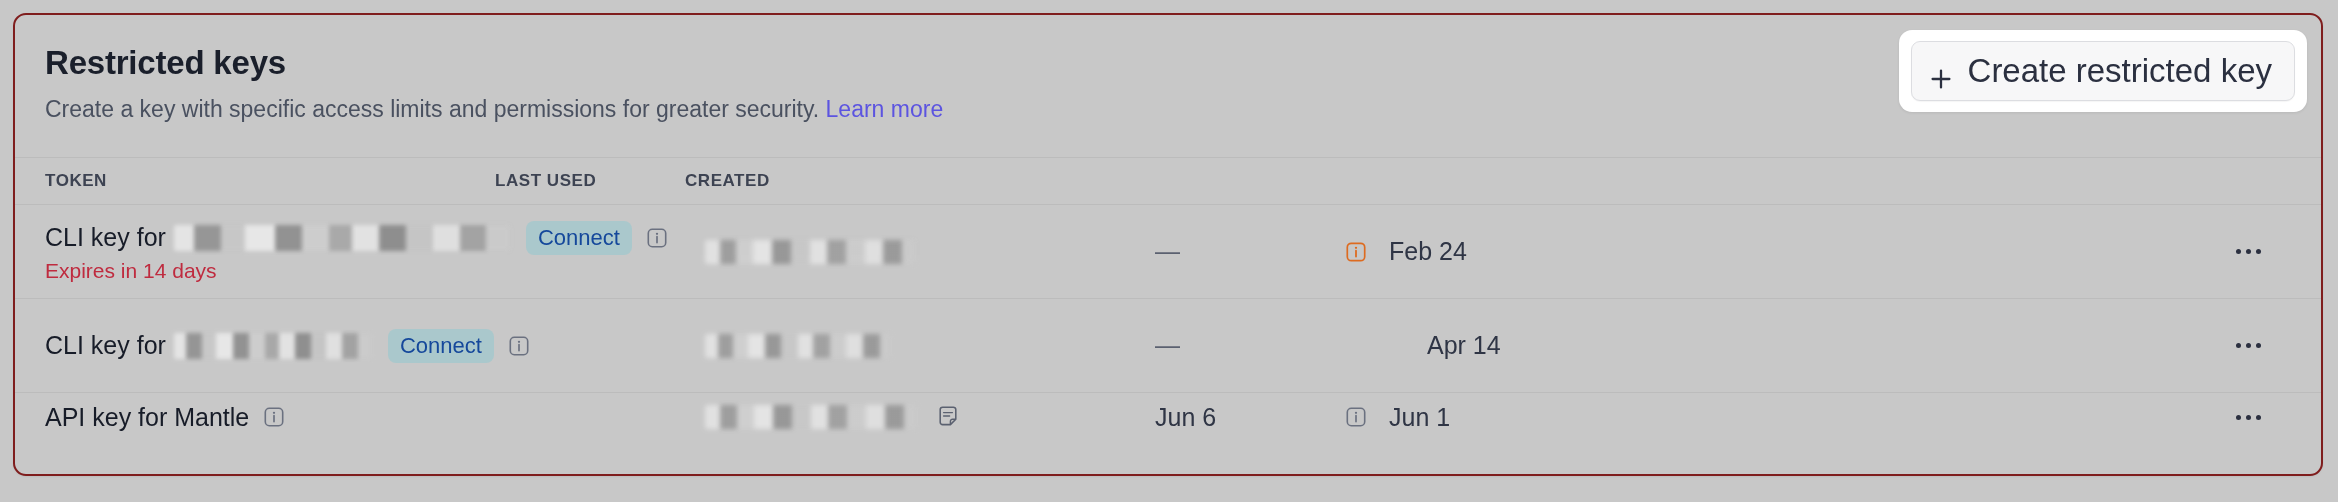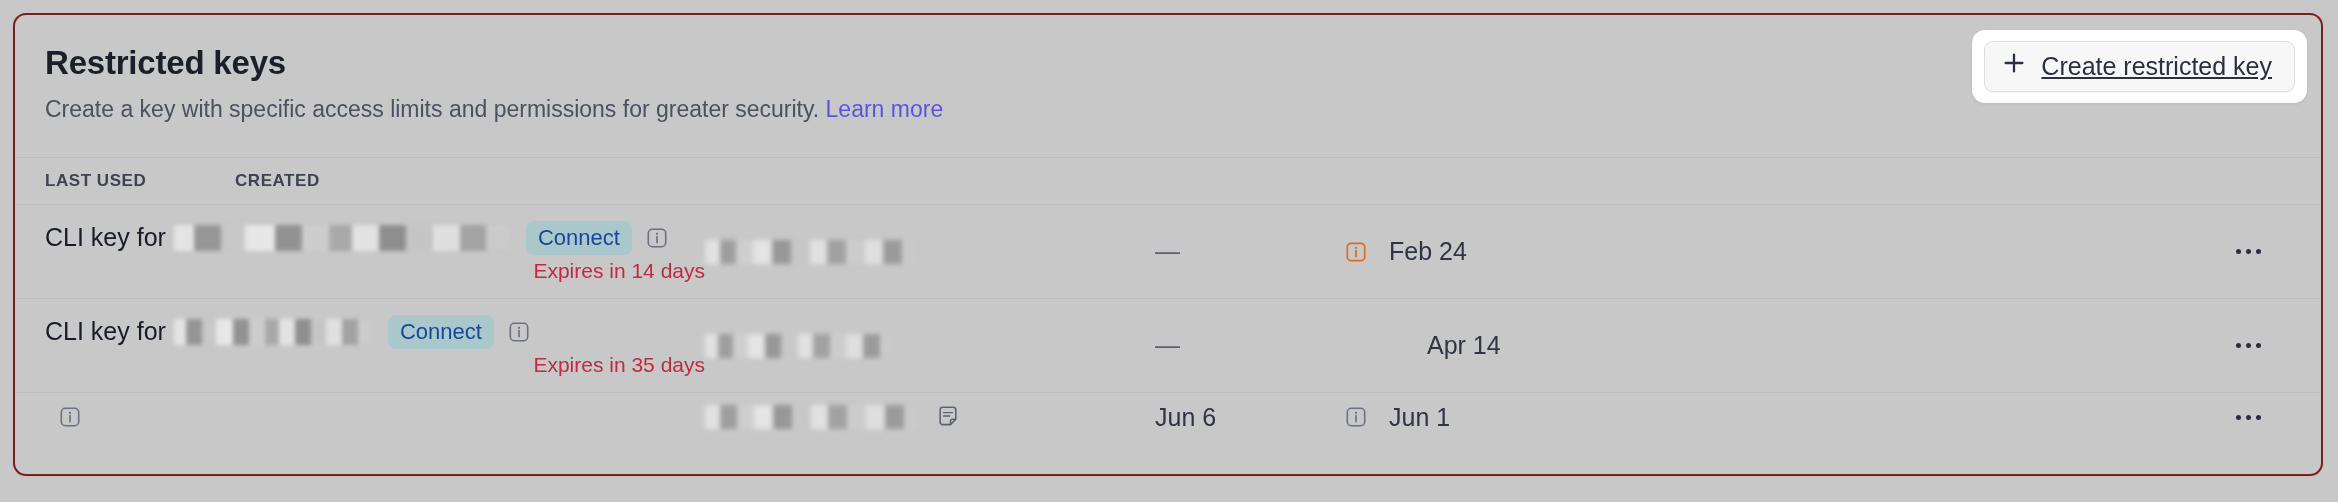--- a/index.html
+++ b/index.html
@@ -63,34 +63,33 @@
     position: absolute;
     right: 14px;
     top: 15px;
     background: #ffffff;
     border-radius: 13px;
     padding: 11px 12px;
     box-shadow: 0 1px 3px rgba(0,0,0,0.08);
   }
   .create-btn {
     display: flex;
-    align-items: flex-start;
+    align-items: flex-end;
     gap: 16px;
     background: #f7f7f8;
     border: 1px solid #dcdde1;
     border-radius: 9px;
     padding: 10px 22px 10px 18px;
     font-family: "Liberation Sans", sans-serif;
-    font-size: 25px;
+    font-size: 33px;
     font-weight: 500;
     color: #2b3040;
     cursor: pointer;
     white-space: nowrap;
     box-shadow: 0 1px 1px rgba(0,0,0,0.04);
-    text-decoration: underline;
   }
   .plus-icon {
     display: inline-flex;
     width: 22px;
     height: 22px;
     flex: none;
   }
 
   
   .header-divider {
@@ -173,21 +172,20 @@
     font-weight: 500;
     border-radius: 8px;
     padding: 4px 12px;
     white-space: nowrap;
   }
   .expires {
     margin-top: 4px;
     font-size: 21px;
     color: #bf2b3f;
     font-weight: 400;
-    text-align: right;
   }
 
   
   .info-icon {
     display: inline-flex;
     align-items: center;
     justify-content: center;
     width: 22px;
     height: 22px;
     margin-left: 14px;
@@ -272,20 +270,21 @@
         <span>Create restricted key</span>
       </button>
     </div>
   </div>
 
   <div class="header-divider"></div>
 
   <div class="table">
 
     <div class="row head-row">
+      <div class="col-token   head-cell">TOKEN</div>
       <div class="col-last    head-cell">LAST USED</div>
       <div class="col-created head-cell">CREATED</div>
       <div class="col-menu"></div>
     </div>
 
     <div class="row body-row">
       <div class="col-name">
         <div class="name-line">
           <span class="name-text">CLI key for</span>
           <span class="redact" style="width:336px"></span>
@@ -332,21 +331,20 @@
           <span class="redact" style="width:198px"></span>
           <span class="badge">Connect</span>
           <span class="info-icon gray">
             <svg viewBox="0 0 20 20" width="20" height="20" aria-hidden="true">
               <rect x="1.3" y="1.3" width="17.4" height="17.4" rx="4" fill="none" stroke="currentColor" stroke-width="1.6"></rect>
               <circle cx="10" cy="5.8" r="1.15" fill="currentColor"></circle>
               <path d="M10 8.7 V14.6" stroke="currentColor" stroke-width="1.7" stroke-linecap="round"></path>
             </svg>
           </span>
         </div>
-        <div class="expires">Expires in 35 days</div>
       </div>
       <div class="col-token token-cell">
         <span class="token-redact" style="width:186px"></span>
       </div>
       <div class="col-last">
         <span class="dash">—</span>
       </div>
       <div class="col-created created-cell">
         <span class="value-text" style="margin-left:82px">Apr 14</span>
       </div>
@@ -355,20 +353,21 @@
           <span></span>
           <span></span>
           <span></span>
         </button>
       </div>
     </div>
 
     <div class="row body-row short">
       <div class="col-name">
         <div class="name-line">
+          <span class="name-text">API key for Mantle</span>
           <span class="info-icon gray">
             <svg viewBox="0 0 20 20" width="20" height="20" aria-hidden="true">
               <rect x="1.3" y="1.3" width="17.4" height="17.4" rx="4" fill="none" stroke="currentColor" stroke-width="1.6"></rect>
               <circle cx="10" cy="5.8" r="1.15" fill="currentColor"></circle>
               <path d="M10 8.7 V14.6" stroke="currentColor" stroke-width="1.7" stroke-linecap="round"></path>
             </svg>
           </span>
         </div>
       </div>
       <div class="col-token token-cell">

